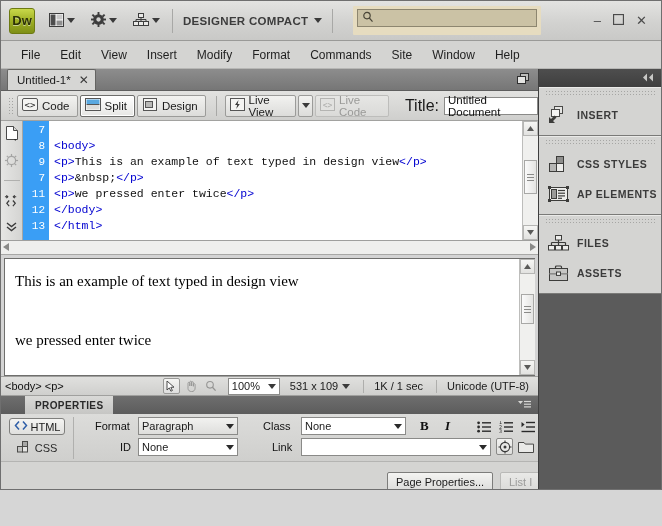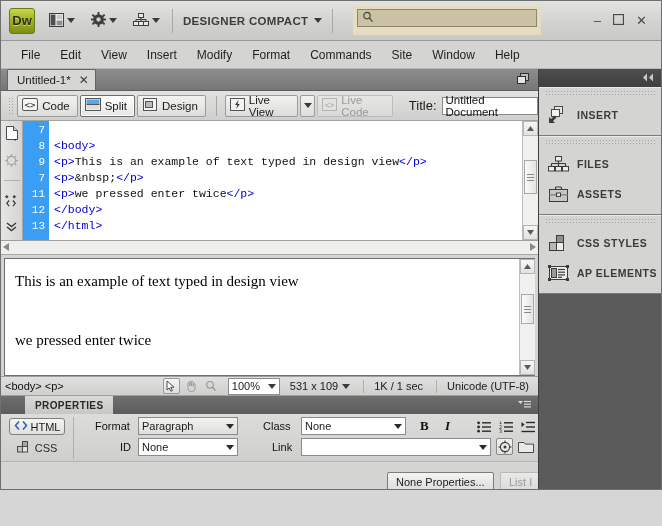--- a/index.html
+++ b/index.html
@@ -112,21 +112,21 @@
     border-color: #6d6d6b; box-shadow: inset 0 0 0 1px #fff;
   }
   .viewbtn.disabled { color: #9a9a98; border-color: #bdbdbb;
     background: linear-gradient(to bottom,#e6e6e4,#dadad8); }
   .dropbtn {
     width: 17px; height: 22px; margin-right: 2px;
     background: linear-gradient(to bottom,#f2f2f0,#dcdcda);
     border: 1px solid #9b9b99; border-radius: 2px;
     display: flex; align-items: center; justify-content: center; cursor: default;
   }
-  .title-label { margin-left: 14px; font-size: 13px; }
+  .title-label { margin-left: 14px; font-size: 16px; }
   .title-input {
     margin-left: 5px; width: 108px; height: 18px; background: #fff;
     border: 1px solid #8a8a88; font-size: 11.5px; padding: 0 3px;
     display: flex; align-items: center; color: #111;
   }
 
   
   .codepane { position: relative; height: 120px; background: #fff;
               border-bottom: 1px solid #9f9f9d; display: flex; }
   .codingbar {
@@ -727,21 +727,21 @@
           </svg>
         </div>
         <div class="iconbtn" style="left:516px;top:24px;">
           <svg width="16" height="13" viewBox="0 0 16 13">
             <path d="M0.5 2.5 h5.5 l1.3 1.6 h8.2 v8.4 h-15z" fill="#e9e9e7" stroke="#4a4a48"></path>
           </svg>
         </div>
       </div>
 
       <div class="propfooter">
-        <div class="pbtn" style="left:386px;top:10px;">None Properties...</div>
+        <div class="pbtn" style="left:386px;top:10px;">Page Properties...</div>
         <div class="pbtn disabled" style="left:499px;top:10px;width:44px;overflow:hidden;">List I</div>
       </div>
     </div>
   </div>
 
   <div class="rightcol">
     <div class="dock-top">
       <span>
         <svg width="14" height="9" viewBox="0 0 14 9">
           <path d="M6 0.5 L2 4.5 L6 8.5z" fill="#c8c8c6"></path>
@@ -754,49 +754,20 @@
       <div class="dotstrip"></div>
       <div class="dockitem">
         <span class="dockicon">
           <svg width="22" height="20" viewBox="0 0 22 20">
             <rect x="7.5" y="1.5" width="8" height="7" fill="#e6e6e4" stroke="#4a4a48"></rect>
             <rect x="4.5" y="4.5" width="8" height="7" fill="#f4f4f2" stroke="#4a4a48"></rect>
             <path d="M2 18 L2 12 L4 14 L7.5 10.5 L9.5 12.5 L6 16 L8 18z" fill="#3c3c3a"></path>
           </svg>
         </span>
         <span class="lbltxt">INSERT</span>
-      </div>
-    </div>
-
-    <div class="dockgroup">
-      <div class="dotstrip"></div>
-      <div class="dockitem">
-        <span class="dockicon">
-          <svg width="21" height="18" viewBox="0 0 21 18">
-            <g stroke="#3c3c3a" stroke-width="1.2" fill="none">
-              <path d="M10.5 6v2.5M3.5 8.5h14M3.5 8.5v2.5M10.5 8.5v2.5M17.5 8.5v2.5"></path>
-              </g>
-            <rect x="7.5" y="1.5" width="6" height="4.5" fill="#ededeb" stroke="#3c3c3a"></rect>
-            <rect x="0.5" y="11.5" width="6" height="4.5" fill="#ededeb" stroke="#3c3c3a"></rect>
-            <rect x="7.5" y="11.5" width="6" height="4.5" fill="#ededeb" stroke="#3c3c3a"></rect>
-            <rect x="14.5" y="11.5" width="6" height="4.5" fill="#ededeb" stroke="#3c3c3a"></rect>
-          </svg>
-        </span>
-        <span class="lbltxt">FILES</span>
-      </div>
-      <div class="dockitem">
-        <span class="dockicon">
-          <svg width="21" height="17" viewBox="0 0 21 17">
-            <path d="M7.5 3.5V2a1 1 0 0 1 1-1h4a1 1 0 0 1 1 1v1.5" fill="none" stroke="#3c3c3a" stroke-width="1.2"></path>
-            <rect x="1.5" y="3.5" width="18" height="12" fill="#c6c6c4" stroke="#3c3c3a"></rect>
-            <rect x="1.5" y="8" width="18" height="1.6" fill="#8c8c8a"></rect>
-            <rect x="8.5" y="7" width="4" height="3.4" fill="#ededeb" stroke="#3c3c3a"></rect>
-          </svg>
-        </span>
-        <span class="lbltxt">ASSETS</span>
       </div>
     </div>
 
     <div class="dockgroup">
       <div class="dotstrip"></div>
       <div class="dockitem">
         <span class="dockicon">
           <svg width="20" height="18" viewBox="0 0 20 18">
             <rect x="1.5" y="8.5" width="7" height="8" fill="#b6b6b4" stroke="#3c3c3a"></rect>
             <rect x="8.5" y="8.5" width="7" height="8" fill="#ededeb" stroke="#3c3c3a"></rect>
@@ -820,14 +791,43 @@
                 <rect x="0" y="1" width="3" height="3"></rect>
                 <rect x="18" y="1" width="3" height="3"></rect>
               <rect x="0" y="14" width="3" height="3"></rect>
                 <rect x="18" y="14" width="3" height="3"></rect>
               </g>
           </svg>
         </span>
         <span class="lbltxt">AP ELEMENTS</span>
       </div>
     </div>
+
+    <div class="dockgroup">
+      <div class="dotstrip"></div>
+      <div class="dockitem">
+        <span class="dockicon">
+          <svg width="21" height="18" viewBox="0 0 21 18">
+            <g stroke="#3c3c3a" stroke-width="1.2" fill="none">
+              <path d="M10.5 6v2.5M3.5 8.5h14M3.5 8.5v2.5M10.5 8.5v2.5M17.5 8.5v2.5"></path>
+              </g>
+            <rect x="7.5" y="1.5" width="6" height="4.5" fill="#ededeb" stroke="#3c3c3a"></rect>
+            <rect x="0.5" y="11.5" width="6" height="4.5" fill="#ededeb" stroke="#3c3c3a"></rect>
+            <rect x="7.5" y="11.5" width="6" height="4.5" fill="#ededeb" stroke="#3c3c3a"></rect>
+            <rect x="14.5" y="11.5" width="6" height="4.5" fill="#ededeb" stroke="#3c3c3a"></rect>
+          </svg>
+        </span>
+        <span class="lbltxt">FILES</span>
+      </div>
+      <div class="dockitem">
+        <span class="dockicon">
+          <svg width="21" height="17" viewBox="0 0 21 17">
+            <path d="M7.5 3.5V2a1 1 0 0 1 1-1h4a1 1 0 0 1 1 1v1.5" fill="none" stroke="#3c3c3a" stroke-width="1.2"></path>
+            <rect x="1.5" y="3.5" width="18" height="12" fill="#c6c6c4" stroke="#3c3c3a"></rect>
+            <rect x="1.5" y="8" width="18" height="1.6" fill="#8c8c8a"></rect>
+            <rect x="8.5" y="7" width="4" height="3.4" fill="#ededeb" stroke="#3c3c3a"></rect>
+          </svg>
+        </span>
+        <span class="lbltxt">ASSETS</span>
+      </div>
+    </div>
   </div>
 </div>
 
 </body></html>

